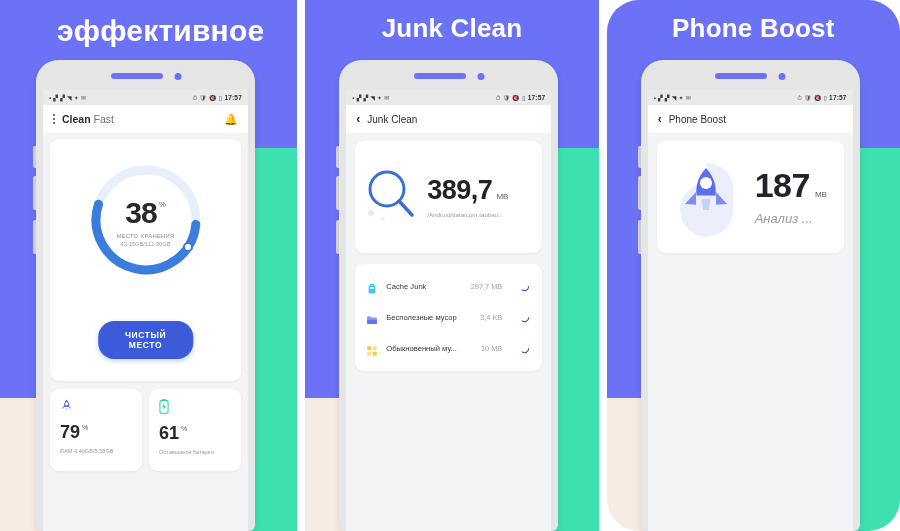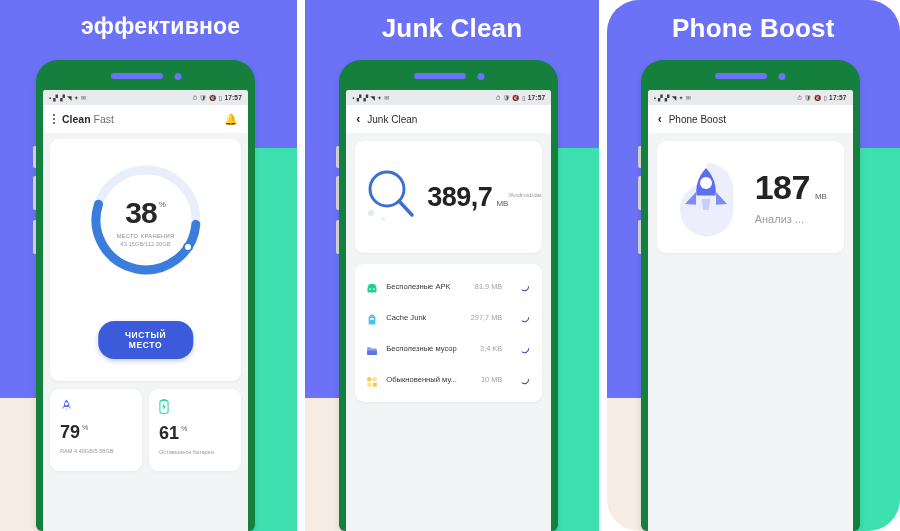--- a/index.html
+++ b/index.html
@@ -22,26 +22,26 @@
   .bg-beige { position:absolute; inset:0; background:#f7ece4; }
   .bg-teal { position:absolute; background:#3fe0b0; }
 
   
   .headline {
     position:absolute; top:14px; left:0; width:100%;
     text-align:center; color:#ffffff;
     font-size:26px; font-weight:bold; letter-spacing:.2px;
     z-index:6; line-height:1.1;
   }
-  .headline.ru { font-size:23px;padding-left:24px; }
+  .headline.ru { font-size:30px;padding-left:24px; }
 
   
   .phone {
     position:absolute; z-index:5;
-    background:#15803d;
+    background:#e5e5e5;
     border-radius:22px 22px 6px 6px;
     box-shadow:0 2px 6px rgba(0,0,0,.12);
   }
   .phone .bezel-top { height:30px; position:relative; }
   .speaker {
     position:absolute; left:50%; top:13px; transform:translateX(-50%) translateX(-9px);
     width:52px; height:6px; border-radius:3px; background:#6b72f5;
   }
   .cam {
     position:absolute; left:50%; top:13px; transform:translateX(-50%) translateX(32px);
@@ -114,21 +114,21 @@
   .stat-val-row { display:flex; align-items:flex-start; }
   .stat-val { font-size:18px; font-weight:bold; color:#27272c; line-height:1; }
   .stat-sym { font-size:7px; color:#5b5b60; margin-left:2px; margin-top:1px; }
   .stat-sub { font-size:5.6px; color:#9a9aa2; margin-top:6px; line-height:1.5; }
 
   
   .scan-card {
     margin:8px 9px 0 9px; height:112px; display:flex; align-items:center;
     padding:0 10px; gap:6px; position:relative; overflow:hidden;
   }
-  .scan-figs { display:flex; flex-direction:row; justify-content:center; margin-left:4px; }
+  .scan-figs { display:flex; flex-direction:column; justify-content:center; margin-left:4px; }
   .scan-num-row { display:flex; align-items:flex-end; }
   .scan-num { font-size:27px; font-weight:bold; color:#222228; line-height:1; letter-spacing:-.5px; }
   .scan-unit { font-size:8px; color:#5d5d64; margin-left:4px; margin-bottom:3px; }
   .scan-path { font-size:6.2px; color:#9a9aa2; margin-top:7px; }
 
   
   .list-card { margin:11px 9px 0 9px; padding:7px 0 7px 0; }
   .list-item {
     display:flex; align-items:center; height:31px; padding:0 12px 0 11px; gap:8px;
   }
@@ -139,21 +139,21 @@
 
   
   .boost-card {
     margin:8px 9px 0 9px; height:112px; display:flex; align-items:center;
     padding:0 14px; gap:14px; position:relative; overflow:hidden;
   }
   .boost-figs { display:flex; flex-direction:column; }
   .boost-num-row { display:flex; align-items:flex-end; }
   .boost-num { font-size:34px; font-weight:bold; color:#222228; line-height:1; letter-spacing:-.5px; }
   .boost-unit { font-size:8px; color:#5d5d64; margin-left:5px; margin-bottom:3px; }
-  .boost-sub { font-size:11px; color:#9a9aa2; margin-top:9px; }
+  .boost-sub { font-size:13px; color:#9a9aa2; margin-top:9px;font-style:italic; }
 </style>
 </head>
 <body>
 
 <div class="board">
 
   <div class="panel p1">
     <div class="bg">
       <div class="bg-beige"></div>
       <svg width="298" height="531" style="position:absolute;inset:0">
@@ -317,38 +317,20 @@
             <div class="scan-num-row">
               <span class="scan-num">389,7</span>
               <span class="scan-unit">MB</span>
             </div>
             <div class="scan-path">/Android/data/com.taobao...</div>
           </div>
         </div>
 
         <div class="card list-card">
 
-          <div class="list-item">
-            <span class="li-icon">
-              <svg width="12" height="12" viewBox="0 0 16 16">
-                <path d="M2 7a6 6 0 0 1 12 0v4a1.6 1.6 0 0 1-1.6 1.6H3.6A1.6 1.6 0 0 1 2 11z" fill="#24cf8f"></path>
-                <circle cx="5.6" cy="8.2" r="1.1" fill="#fff"></circle>
-                <circle cx="10.4" cy="8.2" r="1.1" fill="#fff"></circle>
-                <line x1="4" y1="2.6" x2="5.4" y2="4.4" stroke="#24cf8f" stroke-width="1.2" stroke-linecap="round"></line>
-                <line x1="12" y1="2.6" x2="10.6" y2="4.4" stroke="#24cf8f" stroke-width="1.2" stroke-linecap="round"></line>
-              </svg>
-            </span>
-            <span class="li-label">Бесполезные APK</span>
-            <span class="li-size">81,9 MB</span>
-            <span class="li-spin">
-              <svg width="11" height="11" viewBox="0 0 16 16">
-                <path d="M14 8a6 6 0 0 1-9.5 4.9" fill="none" stroke="#2f4fbf" stroke-width="1.5" stroke-linecap="round"></path>
-              </svg>
-            </span>
-          </div>
 
           <div class="list-item">
             <span class="li-icon">
               <svg width="12" height="12" viewBox="0 0 16 16">
                 <rect x="3.5" y="3" width="9" height="11" rx="1.4" fill="#46c3f0"></rect>
                 <rect x="5.2" y="1" width="5.6" height="2" rx="1" fill="#46c3f0"></rect>
                 <rect x="5.6" y="5.2" width="4.8" height="2.6" rx=".6" fill="#ffffff"></rect>
               </svg>
             </span>
             <span class="li-label">Cache Junk</span>

